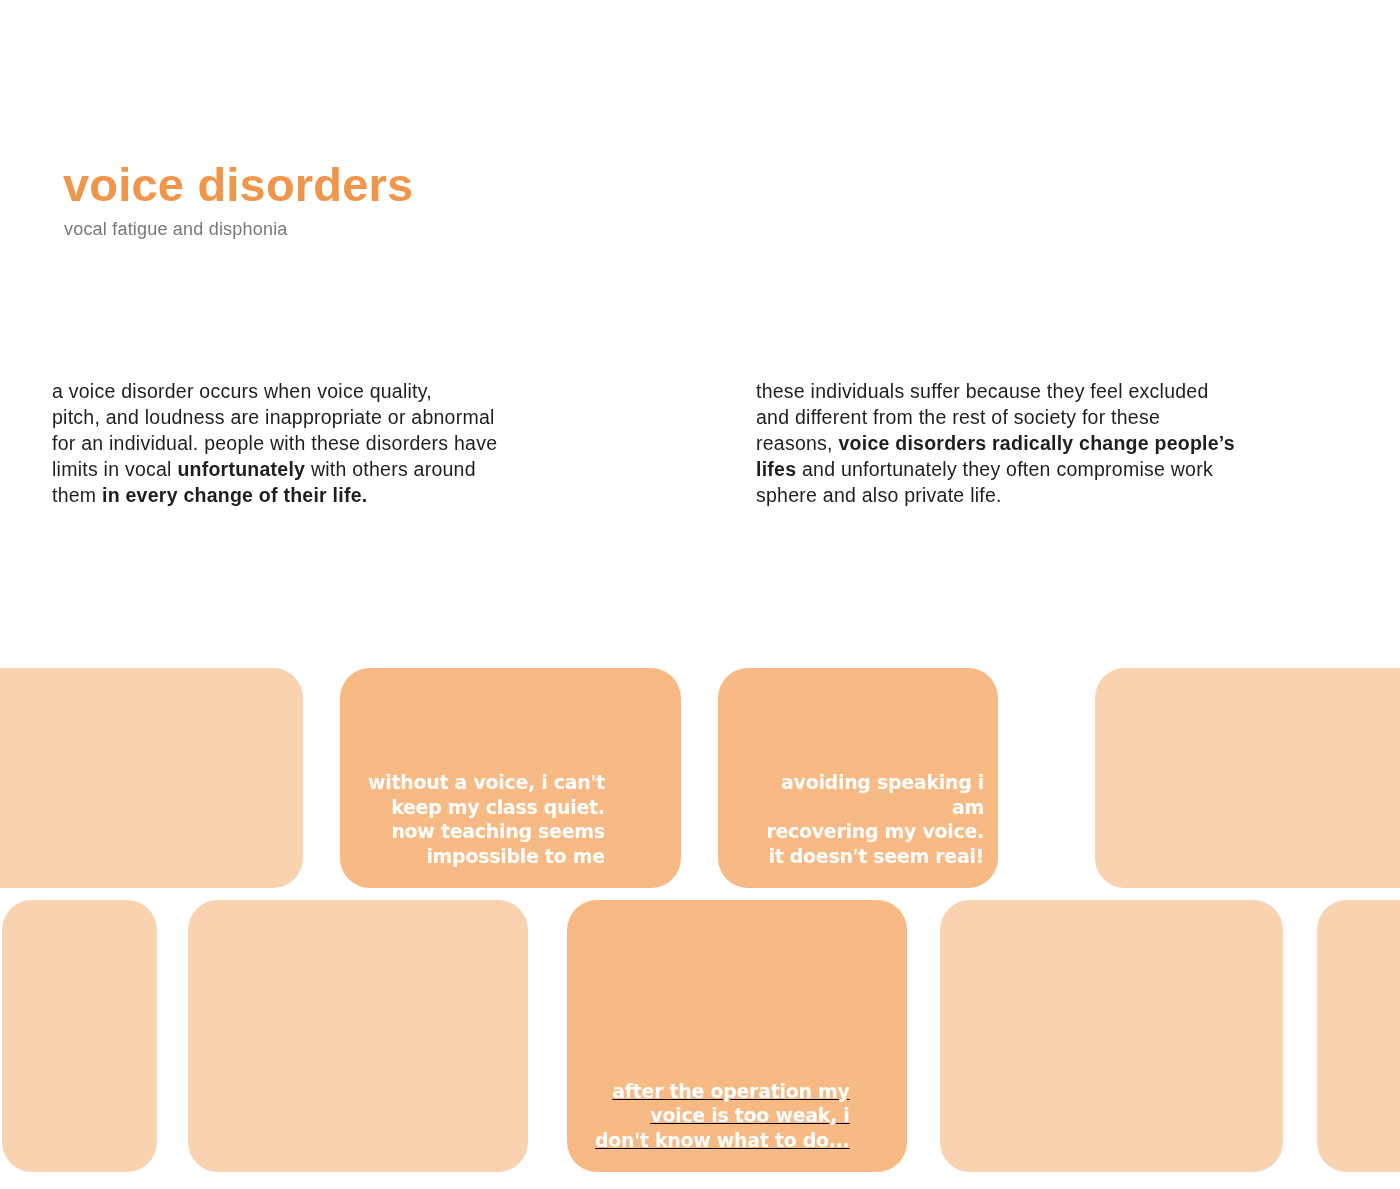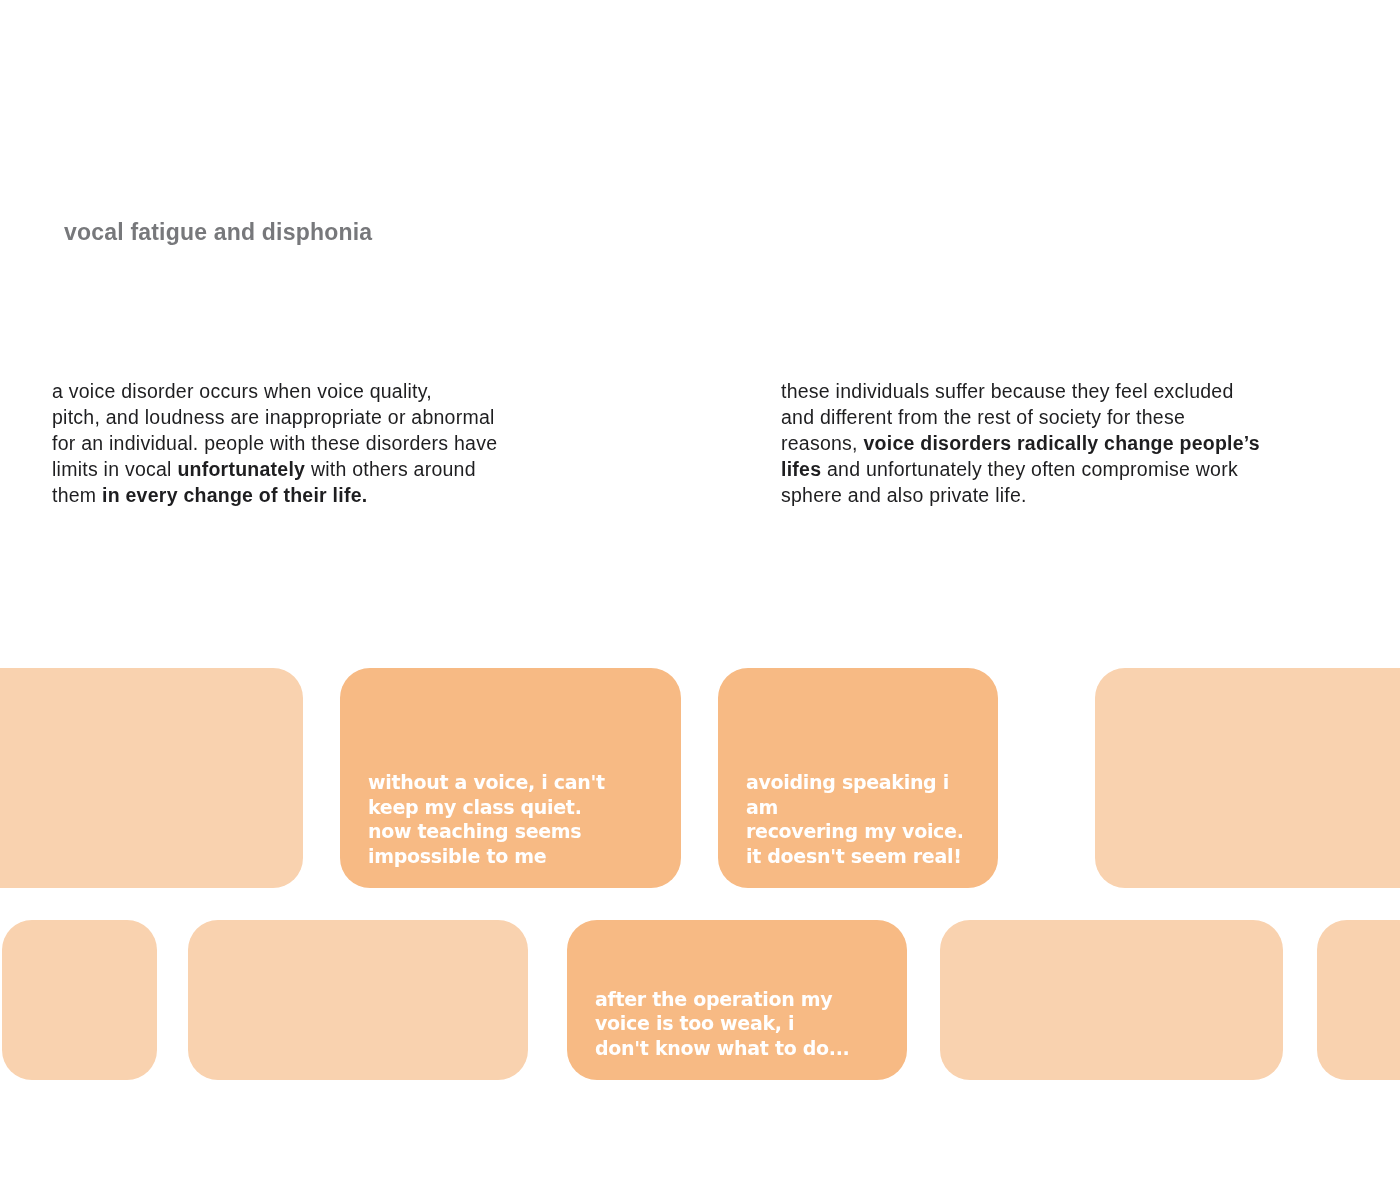--- a/index.html
+++ b/index.html
@@ -21,53 +21,54 @@
     font-size: 47px;
     font-weight: bold;
     letter-spacing: 0.2px;
     color: var(--title-color, #F0954A);
     line-height: 1.05;
   }
   .subtitle {
     position: absolute;
     left: 64px;
     top: 219px;
-    font-size: 23px;
-    font-weight: bold;
+    font-size: 18px;
+    font-weight: normal;
     letter-spacing: 0.2px;
     color: var(--subtitle-color, #77787B);
   }
 
   
   .para {
     position: absolute;
     top: 378px;
     width: 580px;
     font-size: 19.5px;
     line-height: 26px;
     letter-spacing: 0.25px;
     color: var(--body-color, #1E1E20);
     white-space: pre-line;
   }
   .para b { font-weight: bold; }
   .para-left  { left: 52px; }
-  .para-right { left: 781px; }
+  .para-right { left: 756px; }
 
   
   .card {
     position: absolute;
     border-radius: 30px;
     display: flex;
     align-items: flex-end;
+    text-align: right;
   }
   .card.light { background: var(--card-light, #F9D2AF); }
   .card.dark  { background: var(--card-dark,  #F7BA84); }
 
   .row1 { top: 668px; height: 220px; }
-  .row2 { top: 920px; height: 160px; }
+  .row2 { top: 900px; height: 272px; text-decoration: underline; }
 
   .c-a { left: -37px;  width: 340px; }
   .c-b { left: 340px;  width: 341px; }
   .c-c { left: 718px;  width: 280px; }
   .c-d { left: 1095px; width: 345px; }
 
   .c-e { left: 2px;    width: 155px; }
   .c-f { left: 188px;  width: 340px; }
   .c-g { left: 567px;  width: 340px; }
   .c-h { left: 940px;  width: 343px; }
@@ -82,20 +83,21 @@
     letter-spacing: -0.3px;
     color: var(--quote-color, #FFFFFF);
     white-space: pre-line;
   }
 </style>
 </head>
 <body>
 
 <div class="page" style="--title-color: #F0954A; --subtitle-color: #77787B; --body-color: #1E1E20; --card-light: #F9D2AF; --card-dark: #F7BA84; --quote-color: #FFFFFF; --page-bg: #FFFFFF;">
 
+  <h1 class="title">voice disorders</h1>
   <div class="subtitle">vocal fatigue and disphonia</div>
 
   <p class="para para-left"><span>a voice disorder occurs when voice quality,
 pitch, and loudness are inappropriate or abnormal
 for an individual. people with these disorders have
 limits in vocal </span><b>unfortunately</b><span> with others around
 them </span><b>in every change of their life.</b></p>
 
   <p class="para para-right"><span>these individuals suffer because they feel excluded
 and different from the rest of society for these

